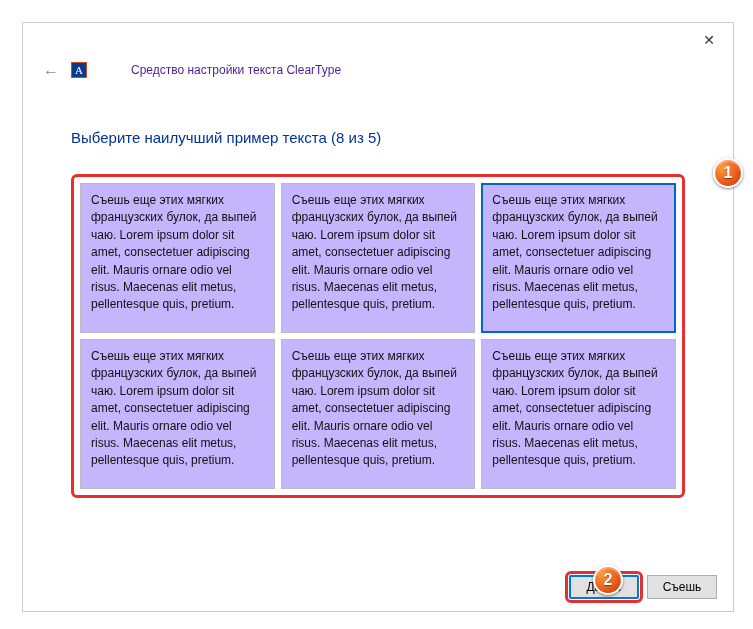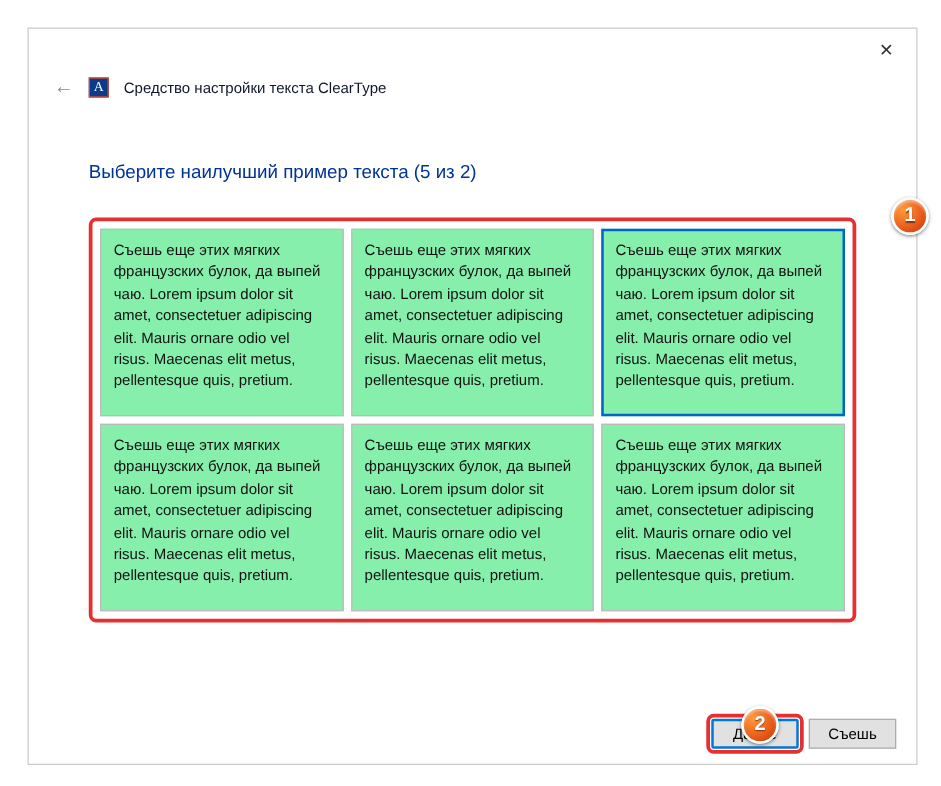--- a/index.html
+++ b/index.html
@@ -57,22 +57,23 @@
     background: #0a3a8a;
     border: 1px solid #d04a2a;
     display: flex;
     align-items: center;
     justify-content: center;
     color: #fff;
     font-size: 11px;
     font-family: Georgia, serif;
   }
   .app-title {
-    color: #0f172a;
+    color: #4c1d95;
     font-size: 12px;
+    margin-left: 32px;
   }
   .content {
     padding: 30px 48px 0 48px;
   }
   .heading {
     color: #003399;
     font-size: 15px;
     margin: 16px 0 28px 0;
     font-weight: normal;
   }
@@ -85,21 +86,21 @@
     grid-template-columns: 1fr 1fr 1fr;
     gap: 6px;
   }
   .sample {
     border: 1px solid #bbb;
     padding: 8px 10px;
     font-size: 12px;
     line-height: 1.45;
     color: #111;
     cursor: pointer;
-    background: #86efac;
+    background: #c4b5fd;
     min-height: 150px;
   }
   .sample.selected {
     border: 2px solid #0066cc;
     padding: 7px 9px;
   }
   .footer {
     position: absolute;
     bottom: 12px;
     right: 16px;
@@ -157,21 +158,21 @@
     </div>
   </div>
 
   <div class="header-row">
     <span class="back-arrow">←</span>
     <span class="app-icon">A</span>
     <span class="app-title">Средство настройки текста ClearType</span>
   </div>
 
   <div class="content">
-    <div class="heading">Выберите наилучший пример текста (5 из 2)</div>
+    <div class="heading">Выберите наилучший пример текста (8 из 5)</div>
 
     <div class="sample-area" id="sample-grid">
 
     <div class="sample">Съешь еще этих мягких французских булок, да выпей чаю. Lorem ipsum dolor sit amet, consectetuer adipiscing elit. Mauris ornare odio vel risus. Maecenas elit metus, pellentesque quis, pretium.</div>
         <div class="sample">Съешь еще этих мягких французских булок, да выпей чаю. Lorem ipsum dolor sit amet, consectetuer adipiscing elit. Mauris ornare odio vel risus. Maecenas elit metus, pellentesque quis, pretium.</div>
         <div class="sample selected">Съешь еще этих мягких французских булок, да выпей чаю. Lorem ipsum dolor sit amet, consectetuer adipiscing elit. Mauris ornare odio vel risus. Maecenas elit metus, pellentesque quis, pretium.</div>
         <div class="sample">Съешь еще этих мягких французских булок, да выпей чаю. Lorem ipsum dolor sit amet, consectetuer adipiscing elit. Mauris ornare odio vel risus. Maecenas elit metus, pellentesque quis, pretium.</div>
         <div class="sample">Съешь еще этих мягких французских булок, да выпей чаю. Lorem ipsum dolor sit amet, consectetuer adipiscing elit. Mauris ornare odio vel risus. Maecenas elit metus, pellentesque quis, pretium.</div>
         <div class="sample">Съешь еще этих мягких французских булок, да выпей чаю. Lorem ipsum dolor sit amet, consectetuer adipiscing elit. Mauris ornare odio vel risus. Maecenas elit metus, pellentesque quis, pretium.</div>
       </div>

